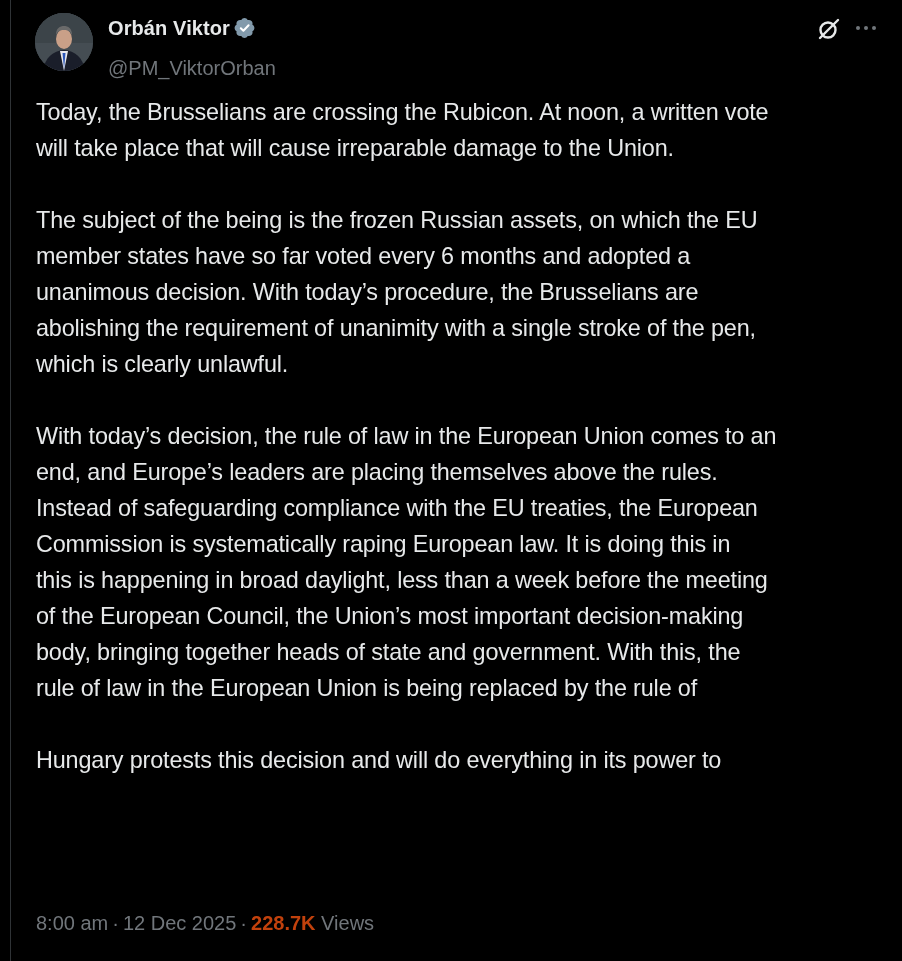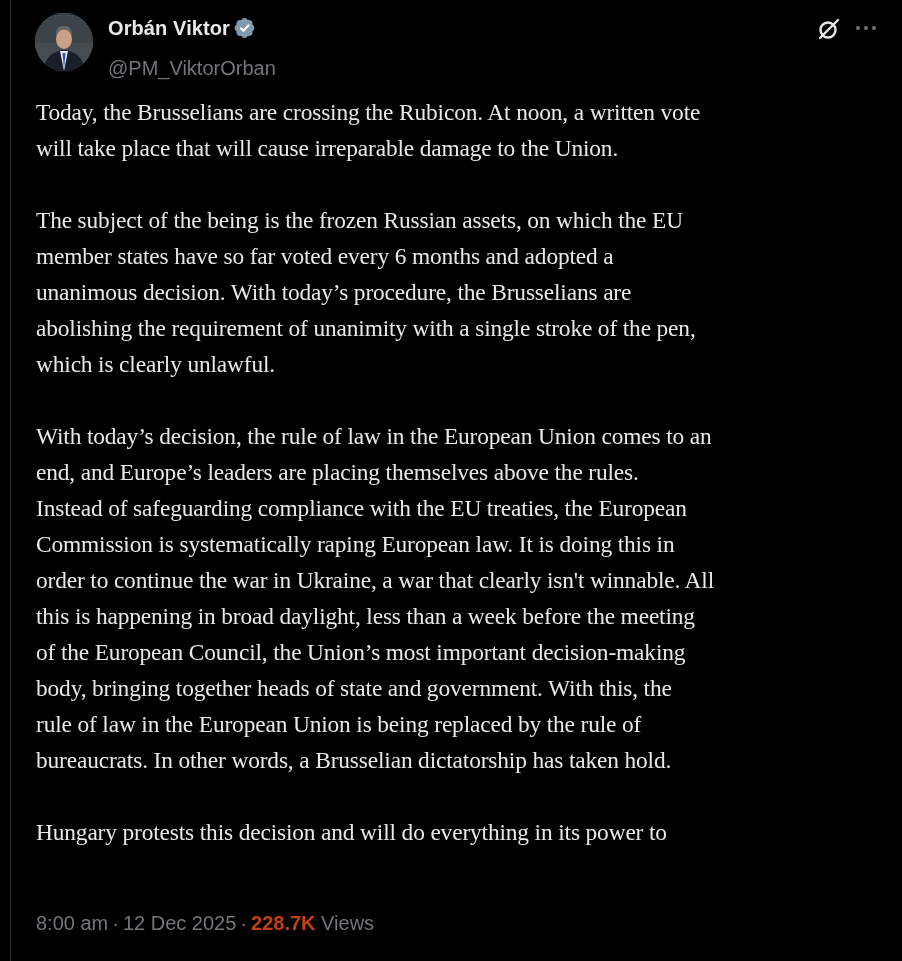--- a/index.html
+++ b/index.html
@@ -14,21 +14,21 @@
   .name-row { position:absolute; left:100px; top:14px; height:28px; display:flex; align-items:center; }
   .display-name { font-weight:700; font-size:20px; color:#e7e9ea; letter-spacing:0.1px; }
   .badge { width:22px; height:22px; margin-left:4px; display:inline-block; }
   .handle { position:absolute; left:100px; top:45px; font-size:20px; color:#71767b;margin-top:12px; }
 
   .grok-icon { position:absolute; left:808px; top:16px; width:26px; height:26px; cursor:pointer; }
   .more-icon { position:absolute; left:848px; top:18px; width:24px; height:20px; display:flex; align-items:center; gap:4px; cursor:pointer; }
   .more-icon span { width:4px; height:4px; border-radius:50%; background:#71767b; display:block; }
 
   .body { position:absolute; left:28px; top:94px; width:860px; font-size:23.4px; line-height:36px; color:#e7e9ea; letter-spacing:-0.15px; }
-  .para { margin:0 0 36px 0;font-family:Liberation Serif, serif; }
+  .para { margin:0 0 36px 0; }
   .line { display:block; white-space:nowrap; }
 
   .meta { position:absolute; left:28px; top:912px; font-size:20px; color:#71767b; white-space:nowrap; }
   .meta .views-count { color:#c2410c; font-weight:700; }
   .meta .sep { padding:0 4px; }
 </style>
 </head>
 <body>
 
 <div class="frame">
@@ -76,26 +76,24 @@
       <span class="line">member states have so far voted every 6 months and adopted a</span>
       <span class="line">unanimous decision. With today’s procedure, the Brusselians are</span>
       <span class="line">abolishing the requirement of unanimity with a single stroke of the pen,</span>
       <span class="line">which is clearly unlawful.</span>
     </div>
     <div class="para">
       <span class="line">With today’s decision, the rule of law in the European Union comes to an</span>
       <span class="line">end, and Europe’s leaders are placing themselves above the rules.</span>
       <span class="line">Instead of safeguarding compliance with the EU treaties, the European</span>
       <span class="line">Commission is systematically raping European law. It is doing this in</span>
-      <span class="line">order to continue the war in Ukraine, a war that clearly isn't winnable. All</span>
       <span class="line">this is happening in broad daylight, less than a week before the meeting</span>
       <span class="line">of the European Council, the Union’s most important decision-making</span>
       <span class="line">body, bringing together heads of state and government. With this, the</span>
       <span class="line">rule of law in the European Union is being replaced by the rule of</span>
-      <span class="line">bureaucrats. In other words, a Brusselian dictatorship has taken hold.</span>
     </div>
     <div class="para">
       <span class="line">Hungary protests this decision and will do everything in its power to</span>
     </div>
   </div>
 
   <div class="meta">
     <span>8:00 am</span><span class="sep">·</span><span>12 Dec 2025</span><span class="sep">·</span><span class="views-count">228.7K</span> <span>Views</span>
   </div>
 </div>

